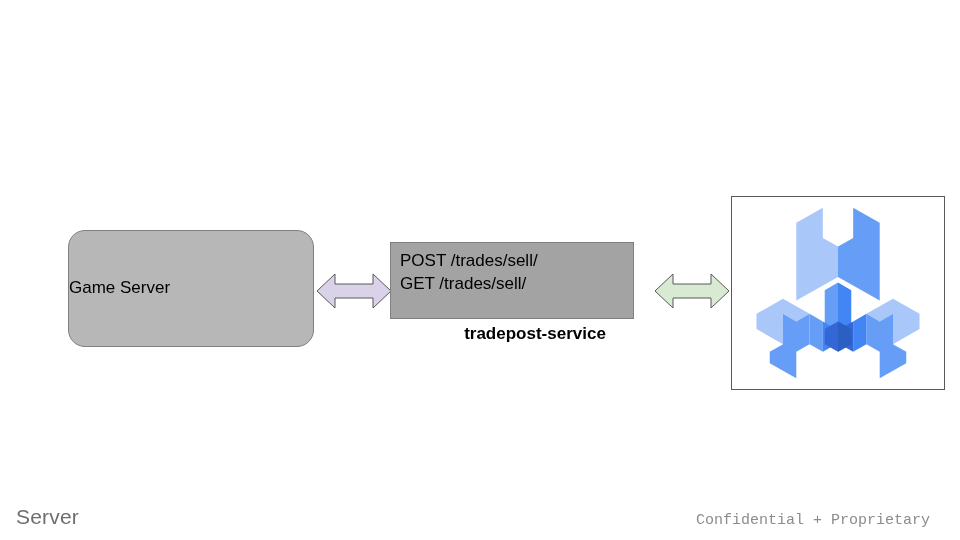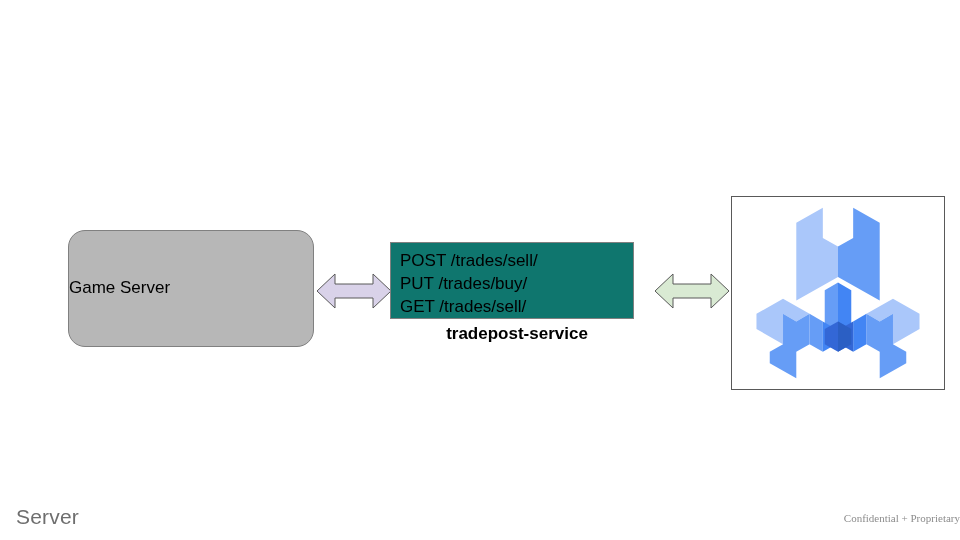--- a/index.html
+++ b/index.html
@@ -66,35 +66,35 @@
     height: 40px;
   }
 
   
   .service-box {
     position: absolute;
     left: 390px;
     top: 242px;
     width: 244px;
     height: 77px;
-    background: #0f766e;
+    background: #a3a3a3;
     border: 1px solid #808080;
     box-sizing: border-box;
     padding: 6px 1px 0 9px;
   }
   .service-line {
     font-size: 17px;
     line-height: 23px;
     color: #000000;
     white-space: nowrap;
     font-family: "Liberation Sans", sans-serif;
   }
   .service-caption {
     position: absolute;
-    left: 384px;
+    left: 402px;
     top: 324px;
     width: 266px;
     text-align: center;
     font-size: 17px;
     font-weight: bold;
     color: #000000;
     font-family: "Liberation Sans", sans-serif;
   }
 
   
@@ -124,45 +124,44 @@
     position: absolute;
     left: 16px;
     top: 505px;
     font-size: 21px;
     color: #6e6e6e;
     letter-spacing: 0.2px;
     font-family: "Liberation Sans", sans-serif;
   }
   .footer-confidential {
     position: absolute;
-    right: 0;
+    right: 30px;
     top: 512px;
-    font-size: 11px;
+    font-size: 15px;
     color: #8c8c8c;
-    font-family: Liberation Serif, serif;
+    font-family: Liberation Mono, monospace;
   }
 </style>
 </head>
 <body>
 
 <div class="slide">
 
   <div class="game-server-box">
     <span class="game-server-label">Game Server</span>
   </div>
 
   <div class="arrow arrow-left">
     <svg viewBox="0 0 76 40" width="76" height="40">
       <polygon points="1,20 19,3 19,13 57,13 57,3 75,20 57,37 57,27 19,27 19,37" fill="#d9d2e9" stroke="#595959" stroke-width="1"></polygon>
     </svg>
   </div>
 
   <div class="service-box">
     <div class="service-line">POST /trades/sell/</div>
-    <div class="service-line">PUT /trades/buy/</div>
     <div class="service-line">GET /trades/sell/</div>
   </div>
   <div class="service-caption">tradepost-service</div>
 
   <div class="arrow arrow-right">
     <svg viewBox="0 0 76 40" width="76" height="40">
       <polygon points="1,20 19,3 19,13 57,13 57,3 75,20 57,37 57,27 19,27 19,37" fill="#d9ead3" stroke="#595959" stroke-width="1"></polygon>
     </svg>
   </div>
 

